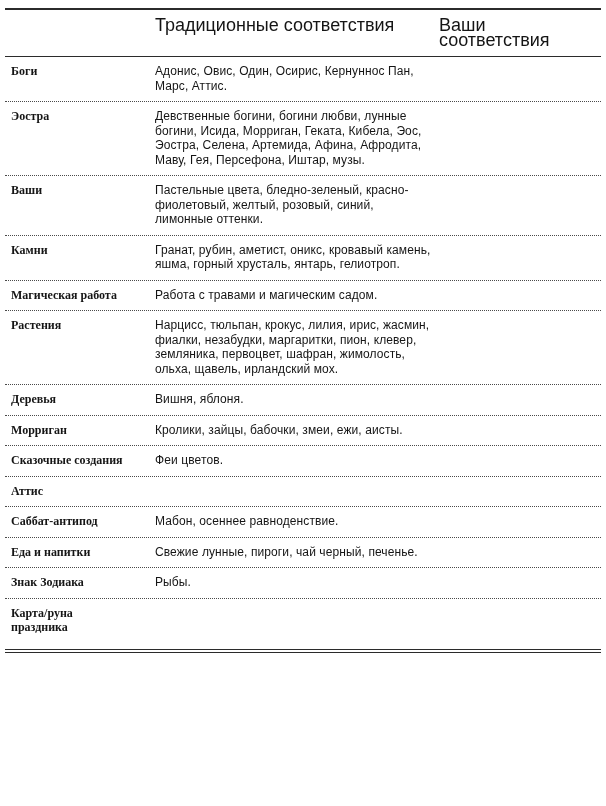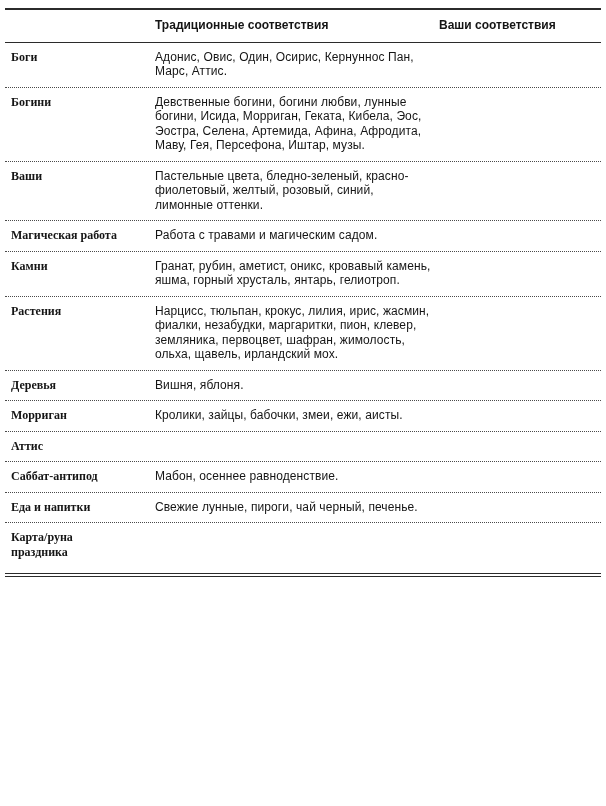--- a/index.html
+++ b/index.html
@@ -34,22 +34,22 @@
   .row.last {
     border-bottom: none;
     padding-bottom: 14px;
   }
   .header-row {
     border-bottom: 1.5px solid #2b2b2b;
     padding-top: 8px;
     padding-bottom: 9px;
   }
   .header-cell {
-    font-weight: bold;
-    font-size: 12px;
+    font-weight: normal;
+    font-size: 18px;
   }
   .label {
     font-weight: bold;
     max-width: 112px;
     font-family: Liberation Serif, serif;
   }
   .trad {
     letter-spacing: 0.1px;
   }
   .yours {
@@ -68,40 +68,40 @@
       <div class="header-cell">Ваши соответствия</div>
     </div>
 
     <div class="row">
       <div class="label">Боги</div>
       <div class="trad">Адонис, Овис, Один, Осирис, Кернуннос Пан, Марс, Аттис.</div>
       <div class="yours"></div>
     </div>
 
     <div class="row">
-      <div class="label">Богини</div>
+      <div class="label">Эостра</div>
       <div class="trad">Девственные богини, богини любви, лунные богини, Исида, Морриган, Геката, Кибела, Эос, Эостра, Селена, Артемида, Афина, Афродита, Маву, Гея, Персефона, Иштар, музы.</div>
       <div class="yours"></div>
     </div>
 
     <div class="row">
       <div class="label">Ваши</div>
       <div class="trad">Пастельные цвета, бледно-зеленый, красно-фиолетовый, желтый, розовый, синий, лимонные оттенки.</div>
       <div class="yours"></div>
     </div>
 
     <div class="row">
-      <div class="label">Магическая работа</div>
-      <div class="trad">Работа с травами и магическим садом.</div>
+      <div class="label">Камни</div>
+      <div class="trad">Гранат, рубин, аметист, оникс, кровавый камень, яшма, горный хрусталь, янтарь, гелиотроп.</div>
       <div class="yours"></div>
     </div>
 
     <div class="row">
-      <div class="label">Камни</div>
-      <div class="trad">Гранат, рубин, аметист, оникс, кровавый камень, яшма, горный хрусталь, янтарь, гелиотроп.</div>
+      <div class="label">Магическая работа</div>
+      <div class="trad">Работа с травами и магическим садом.</div>
       <div class="yours"></div>
     </div>
 
     <div class="row">
       <div class="label">Растения</div>
       <div class="trad">Нарцисс, тюльпан, крокус, лилия, ирис, жасмин, фиалки, незабудки, маргаритки, пион, клевер, земляника, первоцвет, шафран, жимолость, ольха, щавель, ирландский мох.</div>
       <div class="yours"></div>
     </div>
 
     <div class="row">
@@ -109,38 +109,48 @@
       <div class="trad">Вишня, яблоня.</div>
       <div class="yours"></div>
     </div>
 
     <div class="row">
       <div class="label">Морриган</div>
       <div class="trad">Кролики, зайцы, бабочки, змеи, ежи, аисты.</div>
       <div class="yours"></div>
     </div>
 
+    <div class="row">
+      <div class="label">Сказочные создания</div>
+      <div class="trad">Феи цветов.</div>
+      <div class="yours"></div>
+    </div>
 
     <div class="row">
       <div class="label">Аттис</div>
       <div class="yours"></div>
     </div>
 
     <div class="row">
       <div class="label">Саббат-антипод</div>
       <div class="trad">Мабон, осеннее равноденствие.</div>
       <div class="yours"></div>
     </div>
 
     <div class="row">
       <div class="label">Еда и напитки</div>
       <div class="trad">Свежие лунные, пироги, чай черный, печенье.</div>
       <div class="yours"></div>
     </div>
 
+    <div class="row">
+      <div class="label">Знак Зодиака</div>
+      <div class="trad">Рыбы.</div>
+      <div class="yours"></div>
+    </div>
 
     <div class="row last">
       <div class="label">Карта/руна праздника</div>
       <div class="trad"></div>
       <div class="yours"></div>
     </div>
 
   </div>
 </div>
 

